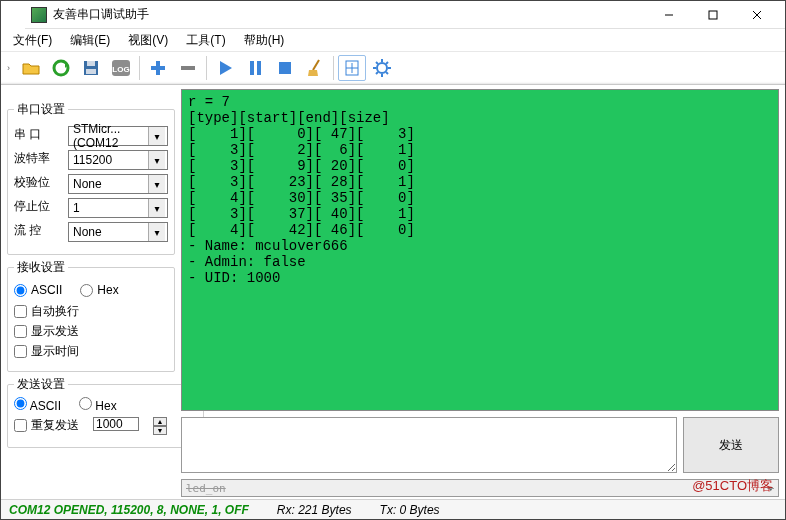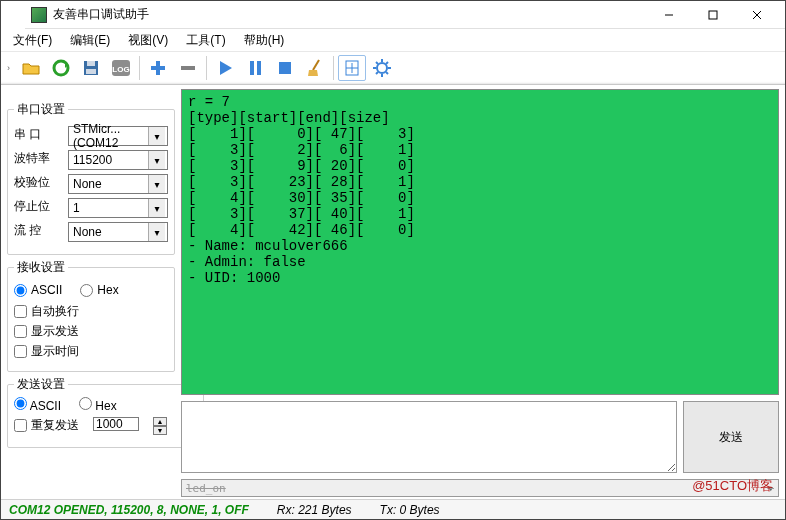--- a/index.html
+++ b/index.html
@@ -90,21 +90,21 @@
   .spin span { height:9px; border:1px solid #7a7a7a; display:flex; align-items:center; justify-content:center; font-size:7px; line-height:1; cursor:pointer; background:#eee; }
   
   .right-col { flex:1; display:flex; flex-direction:column; padding:4px 6px 4px 0; gap:6px; }
   .terminal {
     flex:1; border:1px solid #888; background:#22c55e;
     font-family: "Courier New", monospace; font-size:14px; font-weight:normal;
     padding: 4px 6px;
     white-space: pre;
     overflow:auto;
   }
-  .lower-right { display:flex; gap:6px; height:72px; }
+  .lower-right { display:flex; gap:6px; height:56px; }
   .tx-input {
     flex:1; border:1px solid #999; background:#fff;
     font-family: monospace; font-size:12px; padding:2px 4px;
   }
   .send-btn {
     width:96px; border:1px solid #999; background:#e8e8e8;
     display:flex; align-items:center; justify-content:center;
     cursor:pointer;
   }
   .history-bar {

